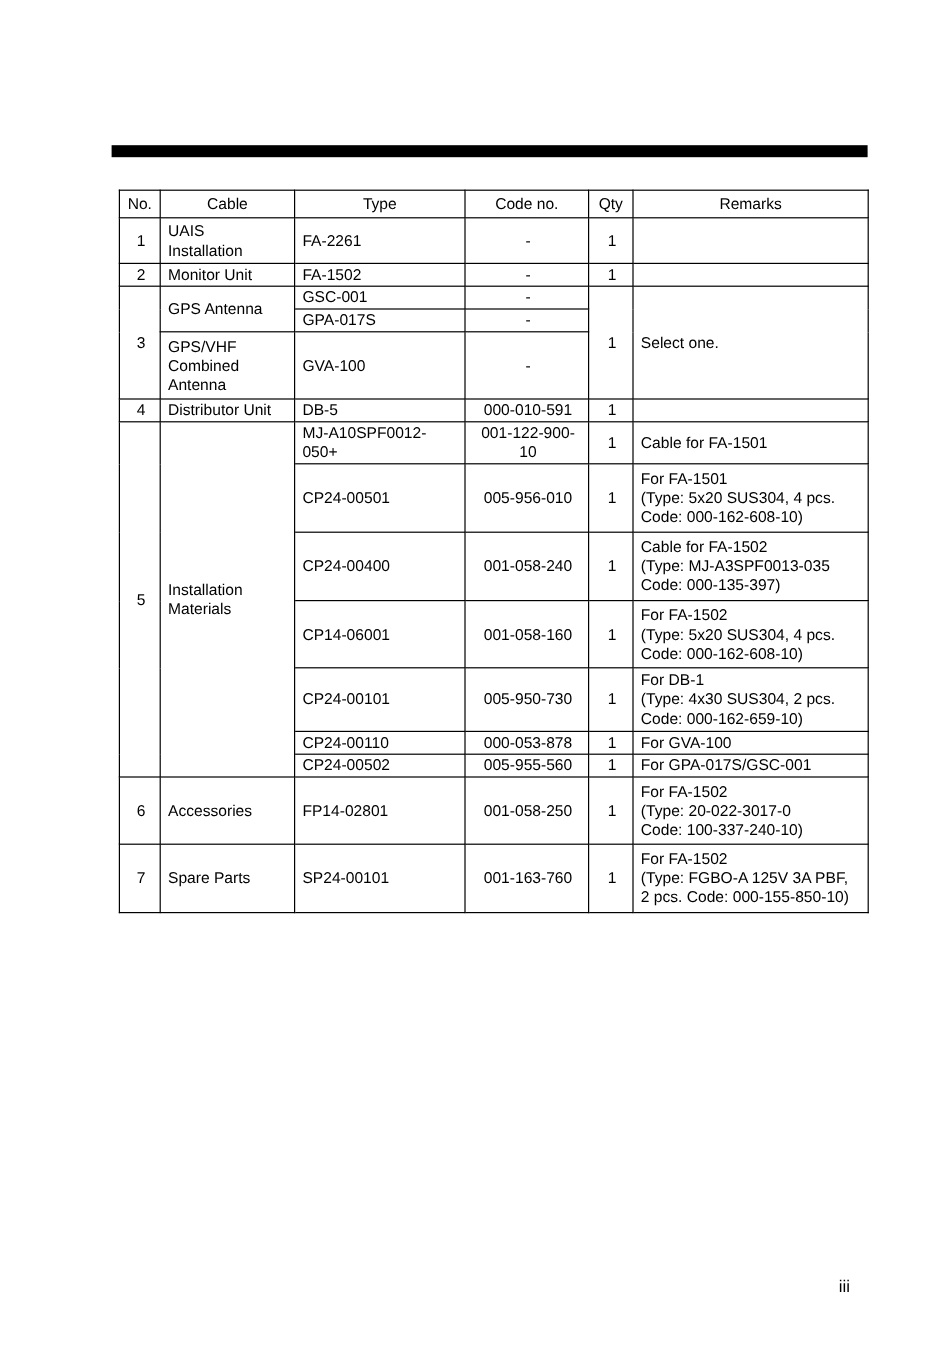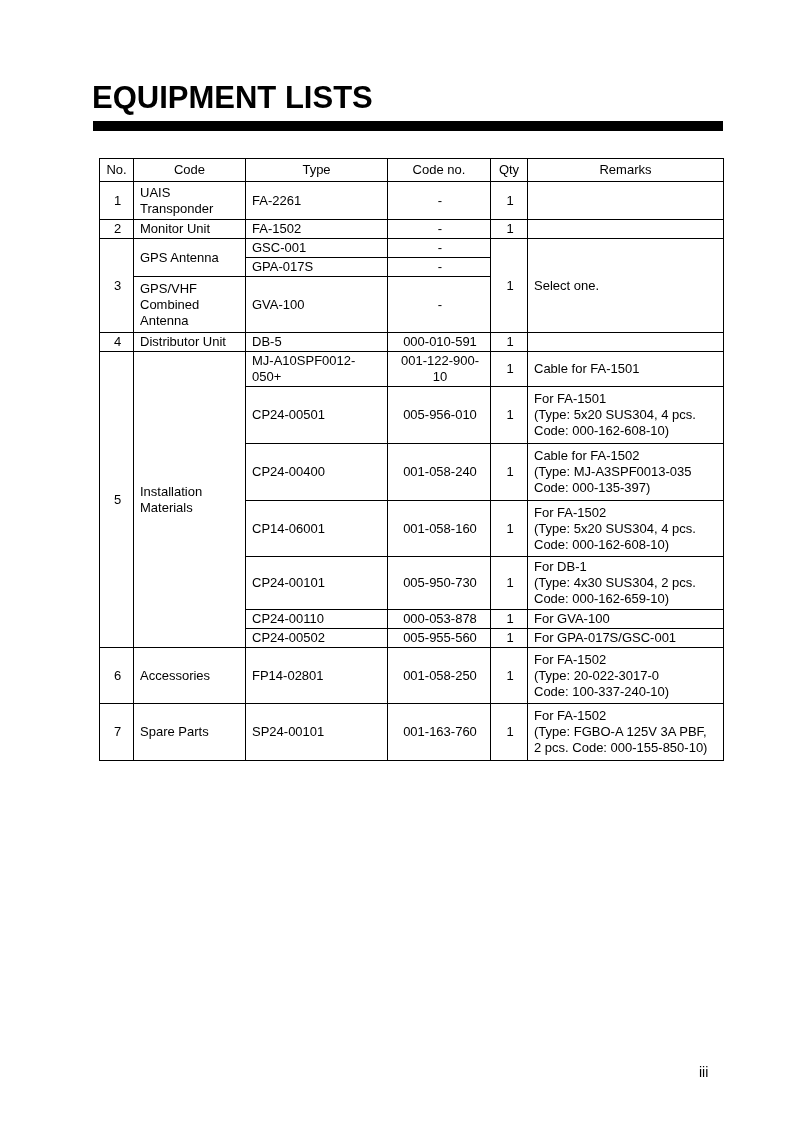--- a/index.html
+++ b/index.html
@@ -77,48 +77,47 @@
     top: 1064px;
     font-size: 14px;
     font-weight: normal;
   }
 </style>
 </head>
 <body>
 
 <div class="page">
 
-  <div class="doc-title">EQUIPMENT LISTS</div>
   <div class="title-rule"></div>
 
   <div class="table-wrap">
     <table class="supply">
       <colgroup>
         <col style="width:34px">
         <col style="width:112px">
         <col style="width:142px">
         <col style="width:103px">
         <col style="width:37px">
         <col style="width:196px">
       </colgroup>
       <thead>
         <tr style="height:22px">
           <th>No.</th>
-          <th>Code</th>
+          <th>Cable</th>
           <th>Type</th>
           <th>Code no.</th>
           <th>Qty</th>
           <th>Remarks</th>
         </tr>
       </thead>
       <tbody>
         <tr style="height:38px">
           <td class="c">1</td>
           <td>UAIS
-Transponder</td>
+Installation</td>
           <td>FA-2261</td>
           <td class="c">-</td>
           <td class="c">1</td>
           <td></td>
         </tr>
         <tr style="height:19px">
           <td class="c">2</td>
           <td>Monitor Unit</td>
           <td>FA-1502</td>
           <td class="c">-</td>

